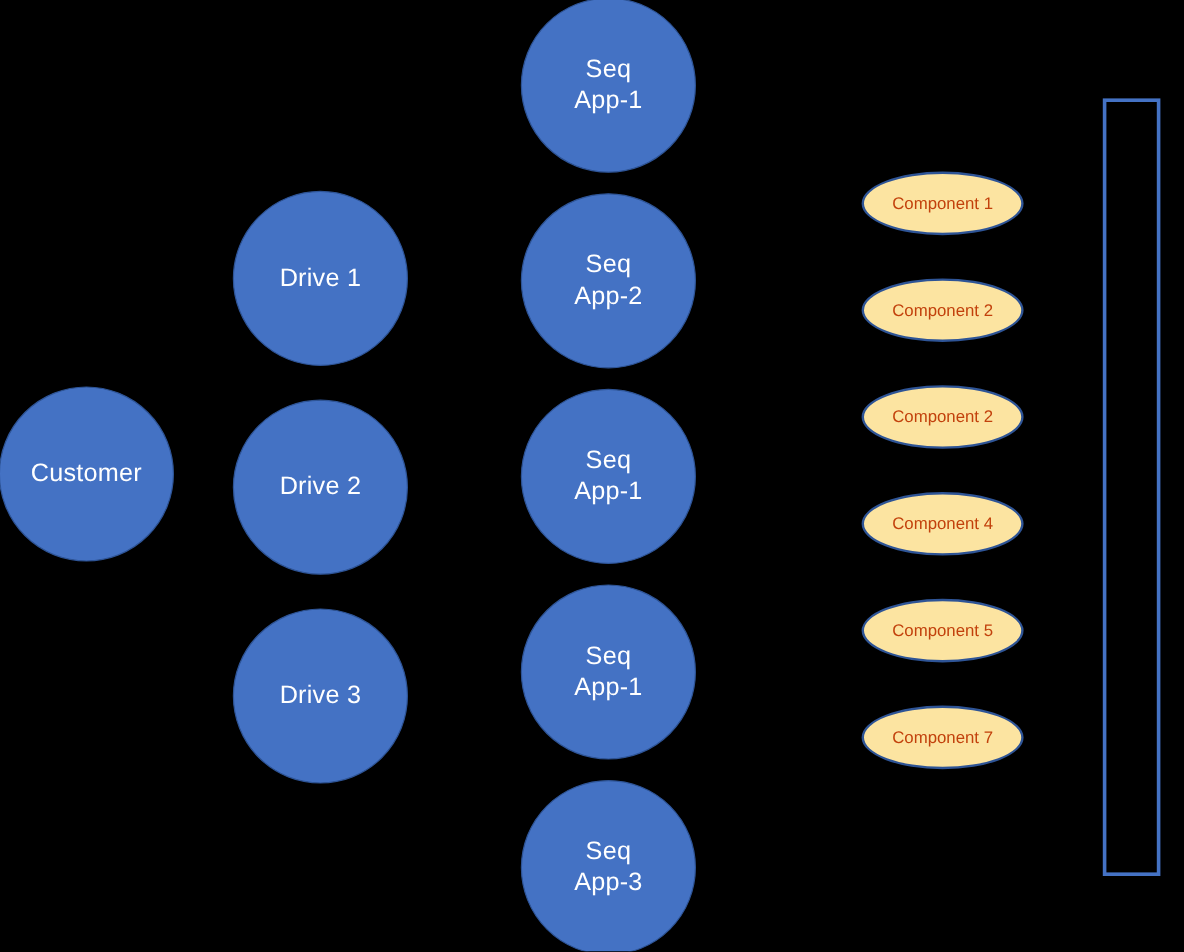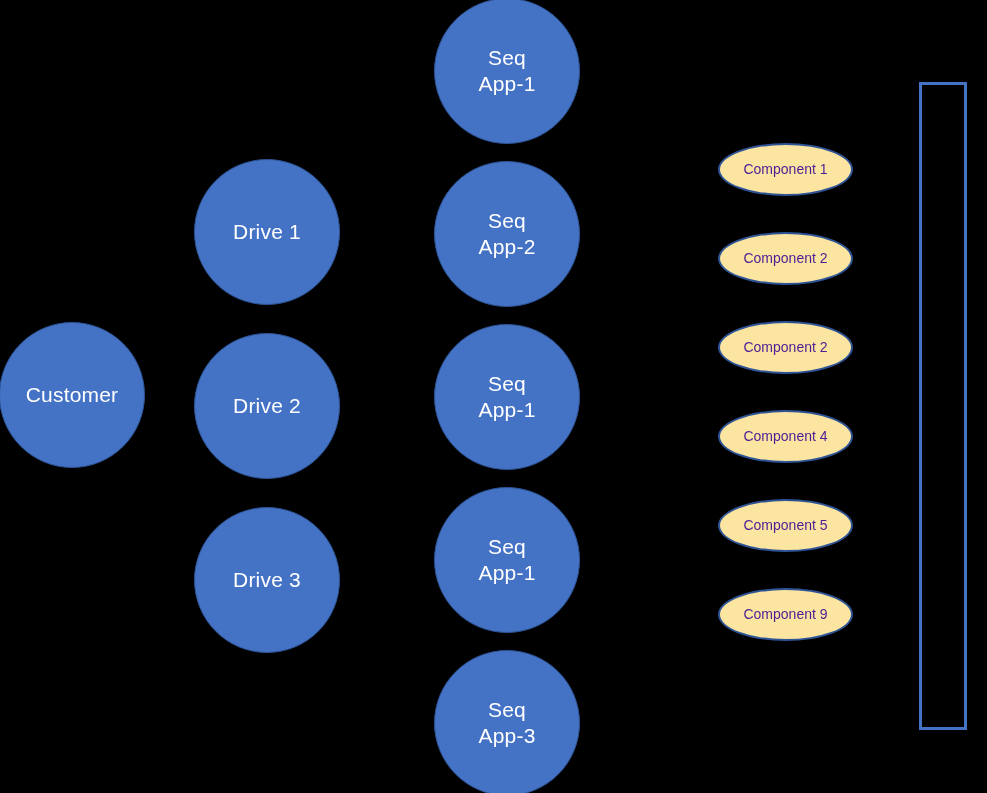--- a/index.html
+++ b/index.html
@@ -36,21 +36,21 @@
   }
   .circle .label {
     white-space: pre-line;
     padding: 0 4px;
   }
   
   .ellipse {
     border-radius: 50%;
     background: #FCE4A1;
     border: 2px solid #2E5496;
-    color: #4c1d95;
+    color: #c2410c;
     font-size: 14px;
     font-weight: 400;
   }
   
   .outline-rect {
     position: absolute;
     box-sizing: border-box;
     background: transparent;
     border: 3px solid #4472C4;
   }
@@ -111,21 +111,21 @@
       <div class="node ellipse" style="left: 718px; top: 321px; width: 135px; height: 53px;">
         <span class="label">Component 2</span>
       </div>
       <div class="node ellipse" style="left: 718px; top: 410px; width: 135px; height: 53px; text-align: center;">
         <span class="label">Component 4</span>
       </div>
       <div class="node ellipse" style="left: 718px; top: 499px; width: 135px; height: 53px;">
         <span class="label">Component 5</span>
       </div>
       <div class="node ellipse" style="left: 718px; top: 588px; width: 135px; height: 53px;">
-        <span class="label">Component 9</span>
+        <span class="label">Component 7</span>
       </div>
     </div>
 
   <div id="col-container">
       <div class="outline-rect" style="left: 919px; top: 82px; width: 48px; height: 648px;"></div>
     </div>
 
 </div>
 
 </body></html>

